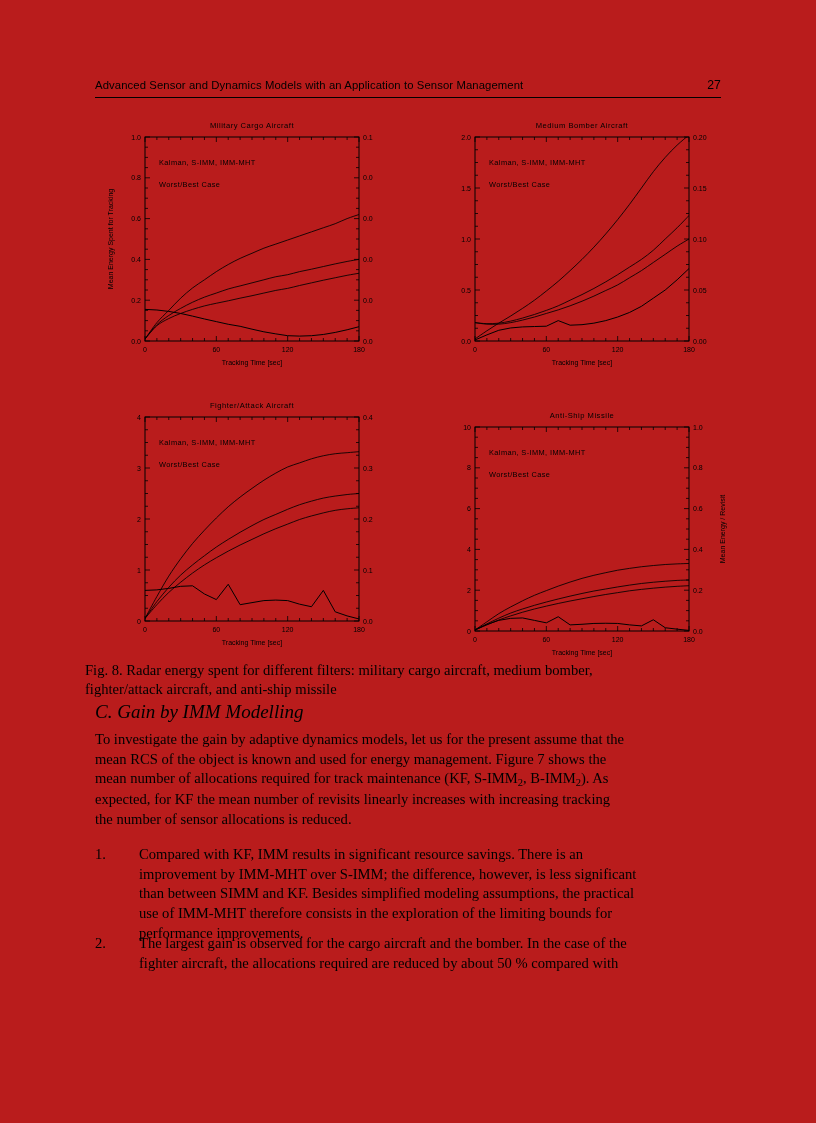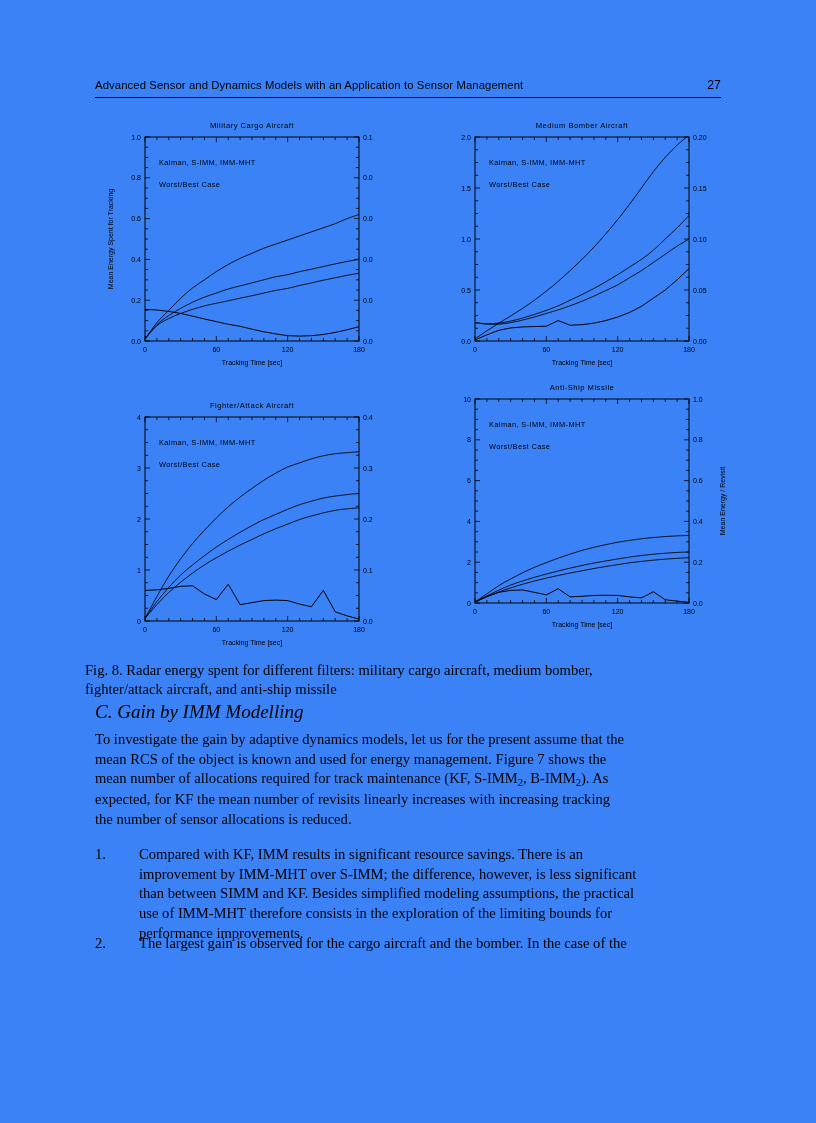--- a/index.html
+++ b/index.html
@@ -13,21 +13,21 @@
     position: relative;
     font-family: "Liberation Serif", serif;
     color: #000;
     overflow: hidden;
   }
   .page {
     position: absolute;
     left: 0; top: 0;
     width: 816px;
     height: 1123px;
-    background: #3b82f6;
+    background: #b91c1c;
   }
 
   
   .runhead {
     position: absolute;
     left: 95px;
     top: 78px;
     width: 626px;
     display: flex;
     align-items: baseline;
@@ -56,21 +56,21 @@
     height: 545px;
   }
   .panel {
     position: absolute;
     width: 300px;
     height: 262px;
   }
   .panel.p0 { left: 8px;   top: 5px; text-align: right; }
   .panel.p1 { left: 338px; top: 5px; }
   .panel.p2 { left: 8px;   top: 285px; }
-  .panel.p3 { left: 338px; top: 267px; }
+  .panel.p3 { left: 338px; top: 295px; }
 
   .panel svg { display: block; }
 
   
   .caption {
     position: absolute;
     left: 85px;
     top: 661px;
     width: 628px;
     font-size: 14.6px;
@@ -609,16 +609,17 @@
       <span class="line">than between SIMM and KF. Besides simplified modeling assumptions, the practical</span>
       <span class="line">use of IMM-MHT therefore consists in the exploration of the limiting bounds for</span>
       <span class="line last">performance improvements.</span>
     </div>
   </div>
 
   <div class="listitem" id="list-2">
     <span class="num">2.</span>
     <div class="body">
       <span class="line">The largest gain is observed for the cargo aircraft and the bomber. In the case of the</span>
+      <span class="line last">fighter aircraft, the allocations required are reduced by about 50 % compared with</span>
     </div>
   </div>
 
 </div>
 
 </body></html>

